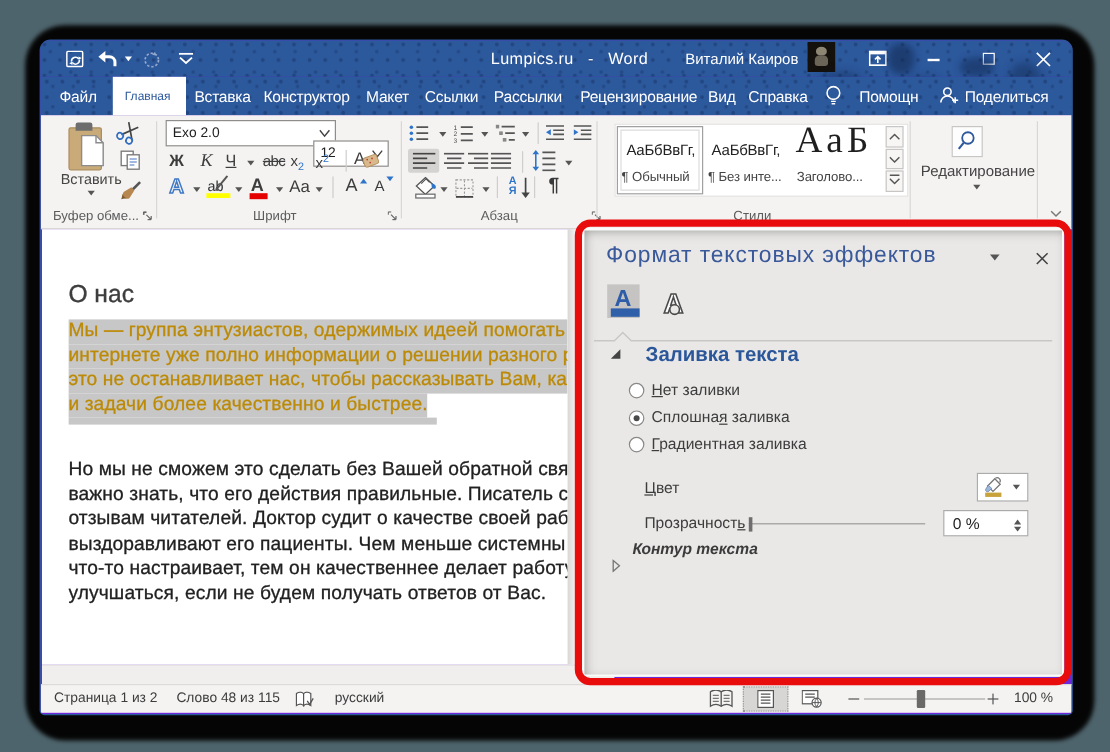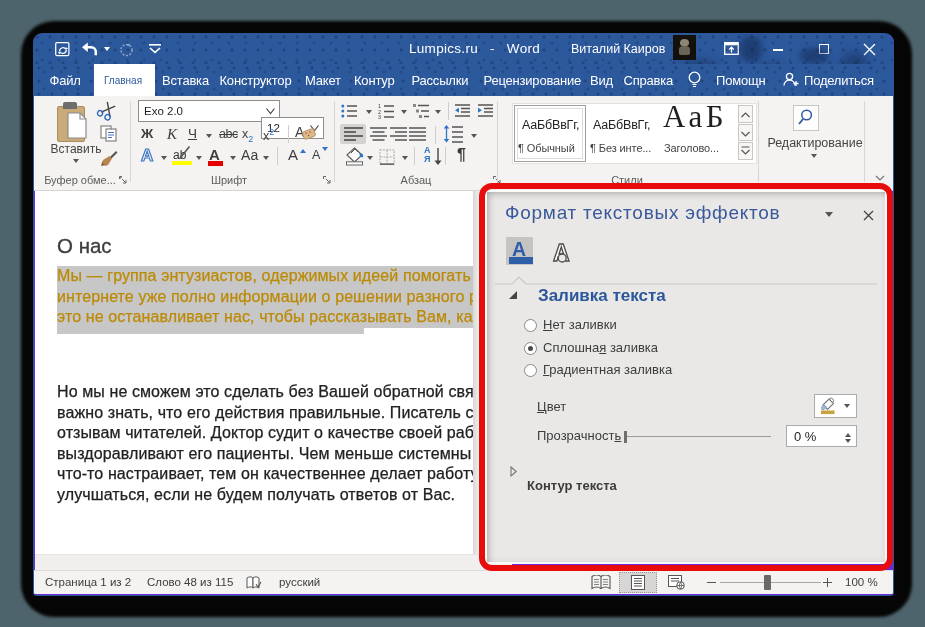--- a/index.html
+++ b/index.html
@@ -89,21 +89,21 @@
   <div class="abs" style="left:646px;top:26px;width:40px;height:26px;background:rgba(10,28,62,0.35);border-radius:45%;filter:blur(4px);"></div>
   <div class="abs" style="left:720px;top:30px;width:32px;height:24px;background:rgba(10,28,62,0.33);border-radius:45%;filter:blur(4px);"></div>
   <div class="abs tabs">
     <div class="tab" style="left:15.5px;">Файл</div>
     <div class="activetab">
         <span>Главная</span>
       </div>
     <div class="tab" style="left:128px;">Вставка</div>
     <div class="tab" style="left:185.5px;">Конструктор</div>
     <div class="tab" style="left:271px;">Макет</div>
-    <div class="tab" style="left:320px;">Контур</div>
+    <div class="tab" style="left:320px;">Ссылки</div>
     <div class="tab" style="left:377.5px;">Рассылки</div>
     <div class="tab" style="left:449.5px;">Рецензирование</div>
     <div class="tab" style="left:556px;">Вид</div>
     <div class="tab" style="left:589.5px;">Справка</div>
     <svg class="abs" style="left:653px;top:7px" width="15" height="19" viewBox="0 0 15 19">
       <circle cx="7.5" cy="6.5" r="5.3" fill="none" stroke="#fff" stroke-width="1.3"></circle>
       <path d="M5.5 13.5 h4 M6 15.5 h3" stroke="#fff" stroke-width="1.2"></path>
     </svg>
     <div class="tab" style="left:682px;">Помощн</div>
     <svg class="abs" style="left:749px;top:8px" width="17" height="17" viewBox="0 0 17 17">
@@ -308,20 +308,21 @@
     <svg class="abs" style="left:841px;top:79px" width="10" height="7" viewBox="0 0 10 7">
         <path d="M1 1 l4 4 4 -4" fill="none" stroke="#777" stroke-width="1.2"></path>
       </svg>
   </div>
   <div class="abs docarea">
     <div class="abs" style="left:22px;top:43px;font-size:20.5px;color:#3e3e3e;-webkit-text-stroke:0.3px #3e3e3e;">О нас</div>
     <div class="abs doctxt" style="left:22px;top:75px;color:#bc8a06;">
       <div class="hl">Мы — группа энтузиастов, одержимых идеей помогать л</div>
       <div class="hl">интернете уже полно информации о решении разного р</div>
       <div class="hl">это не останавливает нас, чтобы рассказывать Вам, как</div>
+      <div class="hl5">и задачи более качественно и быстрее.</div>
         <div style="height:6px;width:307px;background:#c7c7c7;"></div>
     </div>
     <div class="abs doctxt" style="left:22px;top:191px;color:#212121;">
       <div>Но мы не сможем это сделать без Вашей обратной связ</div>
       <div>важно знать, что его действия правильные. Писатель су</div>
       <div>отзывам читателей. Доктор судит о качестве своей рабо</div>
       <div>выздоравливают его пациенты. Чем меньше системны</div>
       <div>что-то настраивает, тем он качественнее делает работу</div>
       <div>улучшаться, если не будем получать ответов от Вас.</div>
     </div>
@@ -400,16 +401,16 @@
     <div class="abs" style="left:139px;top:245.5px;width:147px;height:1px;background:#9d9b99;"></div>
     <div class="abs" style="left:139px;top:240.5px;width:3px;height:12px;background:#6e6e6e;"></div>
     <div class="abs" style="left:301px;top:235px;width:71px;height:22px;background:#fff;border:1px solid #ababab;box-sizing:border-box;">
       <div class="abs" style="left:7px;top:1px;font-size:13px;color:#1f1f1f;line-height:19px;">0 %</div>
       <div class="abs" style="left:58px;top:4px;width:0;height:0;border:3.5px solid transparent;border-bottom:4.5px solid #555;"></div>
       <div class="abs" style="left:58px;top:13px;width:0;height:0;border:3.5px solid transparent;border-top:4.5px solid #555;"></div>
     </div>
     <svg class="abs" style="left:25px;top:276px" width="8" height="11" viewBox="0 0 8 11">
         <path d="M1 1 l5.2 4.5 -5.2 4.5 z" fill="none" stroke="#777" stroke-width="1.1"></path>
       </svg>
-    <div class="abs" style="left:42px;top:288px;font-size:13px;font-weight:bold;color:#3b3b3b;">Контур текста</div>
+    <div class="abs" style="left:42px;top:260px;font-size:13px;font-weight:bold;color:#3b3b3b;font-style:italic;">Контур текста</div>
   </div>
   <div class="abs redring"></div>
  </div>
 
 </body></html>

